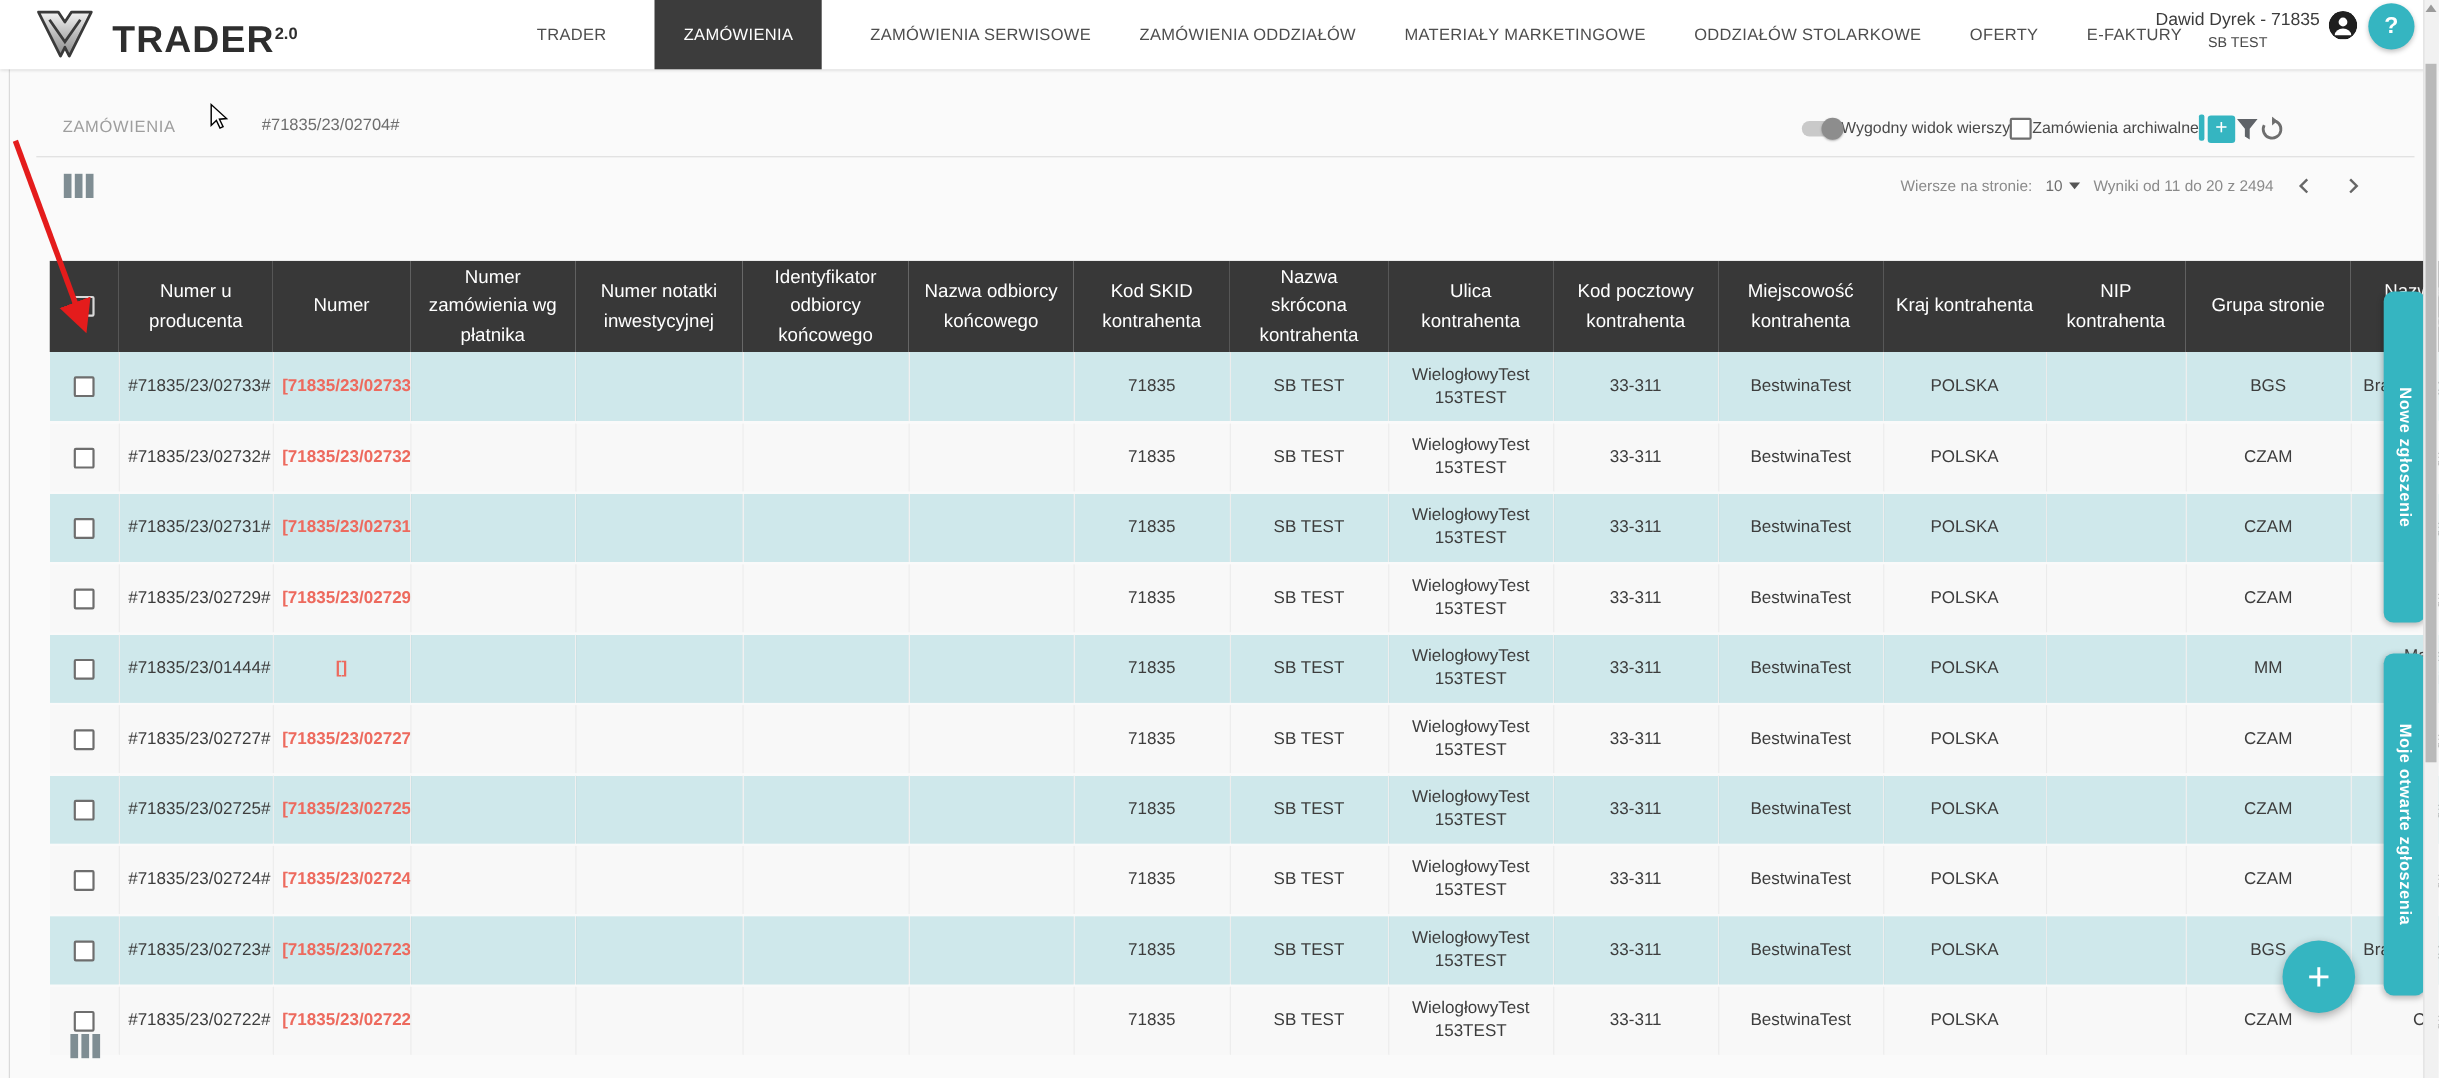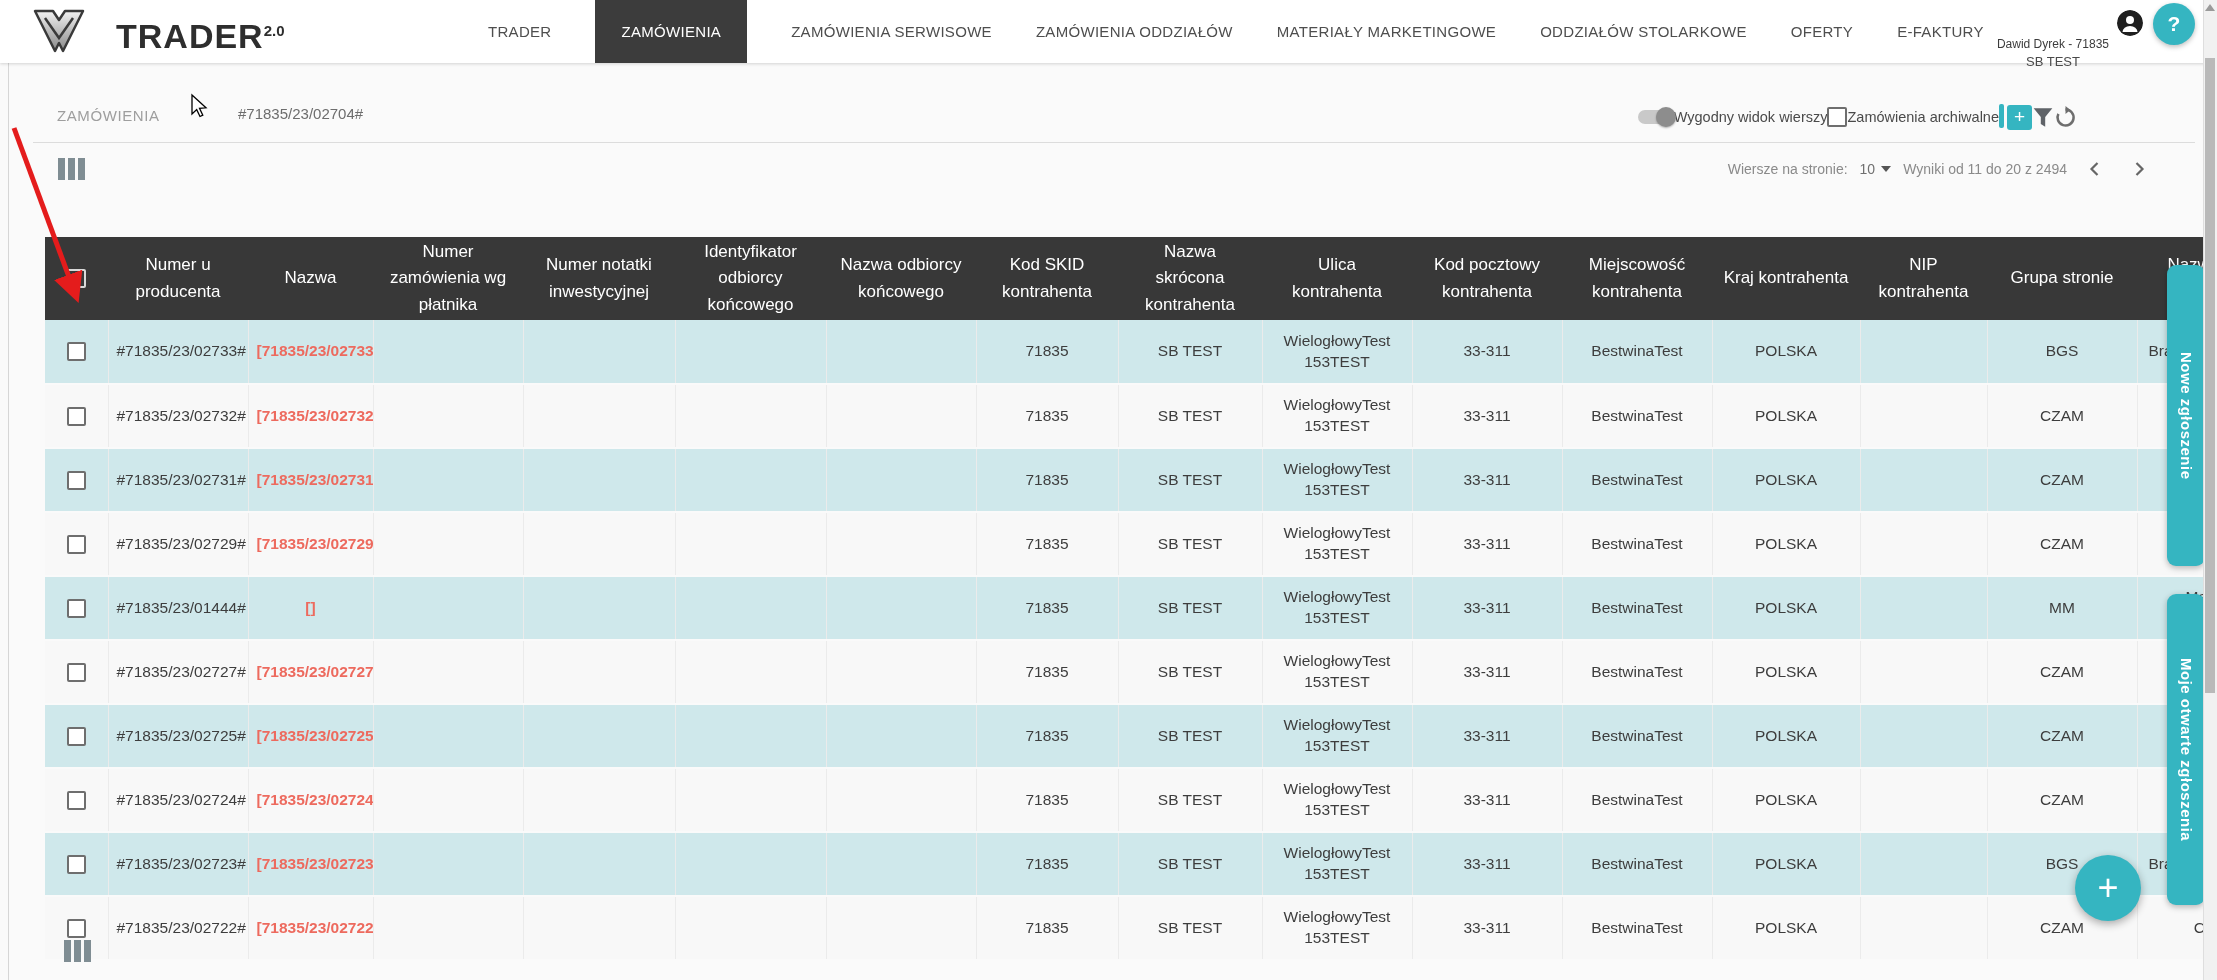--- a/index.html
+++ b/index.html
@@ -3,27 +3,27 @@
 <meta charset="utf-8">
 <style>
   * { margin:0; padding:0; box-sizing:border-box; }
   html,body { width:2217px; height:980px; overflow:hidden; }
   body { position:relative; background:#fafafa; font-family:"Liberation Sans", sans-serif; color:#3d3d3d; }
 
   
   .navbar { position:absolute; left:0; top:0; width:2217px; height:63px; background:#ffffff;
             box-shadow:0 1px 3px rgba(0,0,0,.16); z-index:5; }
   .logo-wrap { position:absolute; left:32px; top:8px; display:flex; align-items:flex-start; }
-  .logo-text { font-size:34px; font-weight:700; color:#2e2e2e; letter-spacing:1px; margin-left:30px; line-height:46px; }
+  .logo-text { font-size:34px; font-weight:700; color:#2e2e2e; letter-spacing:1px; margin-left:16px; line-height:46px; }
   .logo-sup { font-size:15px; font-weight:700; vertical-align:super; letter-spacing:0; }
   .nav-items { position:absolute; left:488px; top:0; height:63px; display:flex; align-items:center; gap:44px; }
   .nav-item { font-size:15px; color:#4e4e4e; letter-spacing:.3px; white-space:nowrap; cursor:pointer; }
   .nav-item.active { background:#3c3c3c; color:#ffffff; height:63px; display:flex; align-items:center; padding:0 26px; }
   .user-block { position:absolute; right:108px; top:7px; text-align:center; line-height:1.45; }
-  .user-name { font-size:12px; color:#3c3c3c;margin-top:29px; }
+  .user-name { font-size:16px; color:#3c3c3c; }
   .user-company { font-size:13px; color:#4a4a4a; }
   .avatar-wrap { position:absolute; right:74px; top:10px; width:26px; height:26px; border-radius:50%; overflow:hidden; }
   .help-btn { position:absolute; right:22px; top:3px; width:42px; height:42px; border-radius:50%;
               background:#35b5c1; color:#fff; font-size:21px; font-weight:700; display:flex;
               align-items:center; justify-content:center; box-shadow:0 2px 5px rgba(0,0,0,.25); cursor:pointer; }
 
   .left-edge { position:absolute; left:8px; top:63px; height:917px; width:1px; background:#d6d6d6; }
 
   
   .section-label { position:absolute; left:57px; top:107px; font-size:15px; letter-spacing:.6px; color:#9e9e9e; }
@@ -209,21 +209,21 @@
         <col style="width: 127px;">
         <col style="width: 150px;">
         <col style="width: 160px;">
       </colgroup>
     <thead>
       <tr>
         <th>
             <div class="head-cb"></div>
           </th>
       <th>Numer u producenta</th>
-          <th>Nazwa</th>
+          <th>Numer</th>
           <th>Numer zamówienia wg płatnika</th>
           <th>Numer notatki inwestycyjnej</th>
           <th>Identyfikator odbiorcy końcowego</th>
           <th>Nazwa odbiorcy końcowego</th>
           <th>Kod SKID kontrahenta</th>
           <th>Nazwa skrócona kontrahenta</th>
           <th>Ulica kontrahenta</th>
           <th>Kod pocztowy kontrahenta</th>
           <th>Miejscowość kontrahenta</th>
           <th>Kraj kontrahenta</th>

